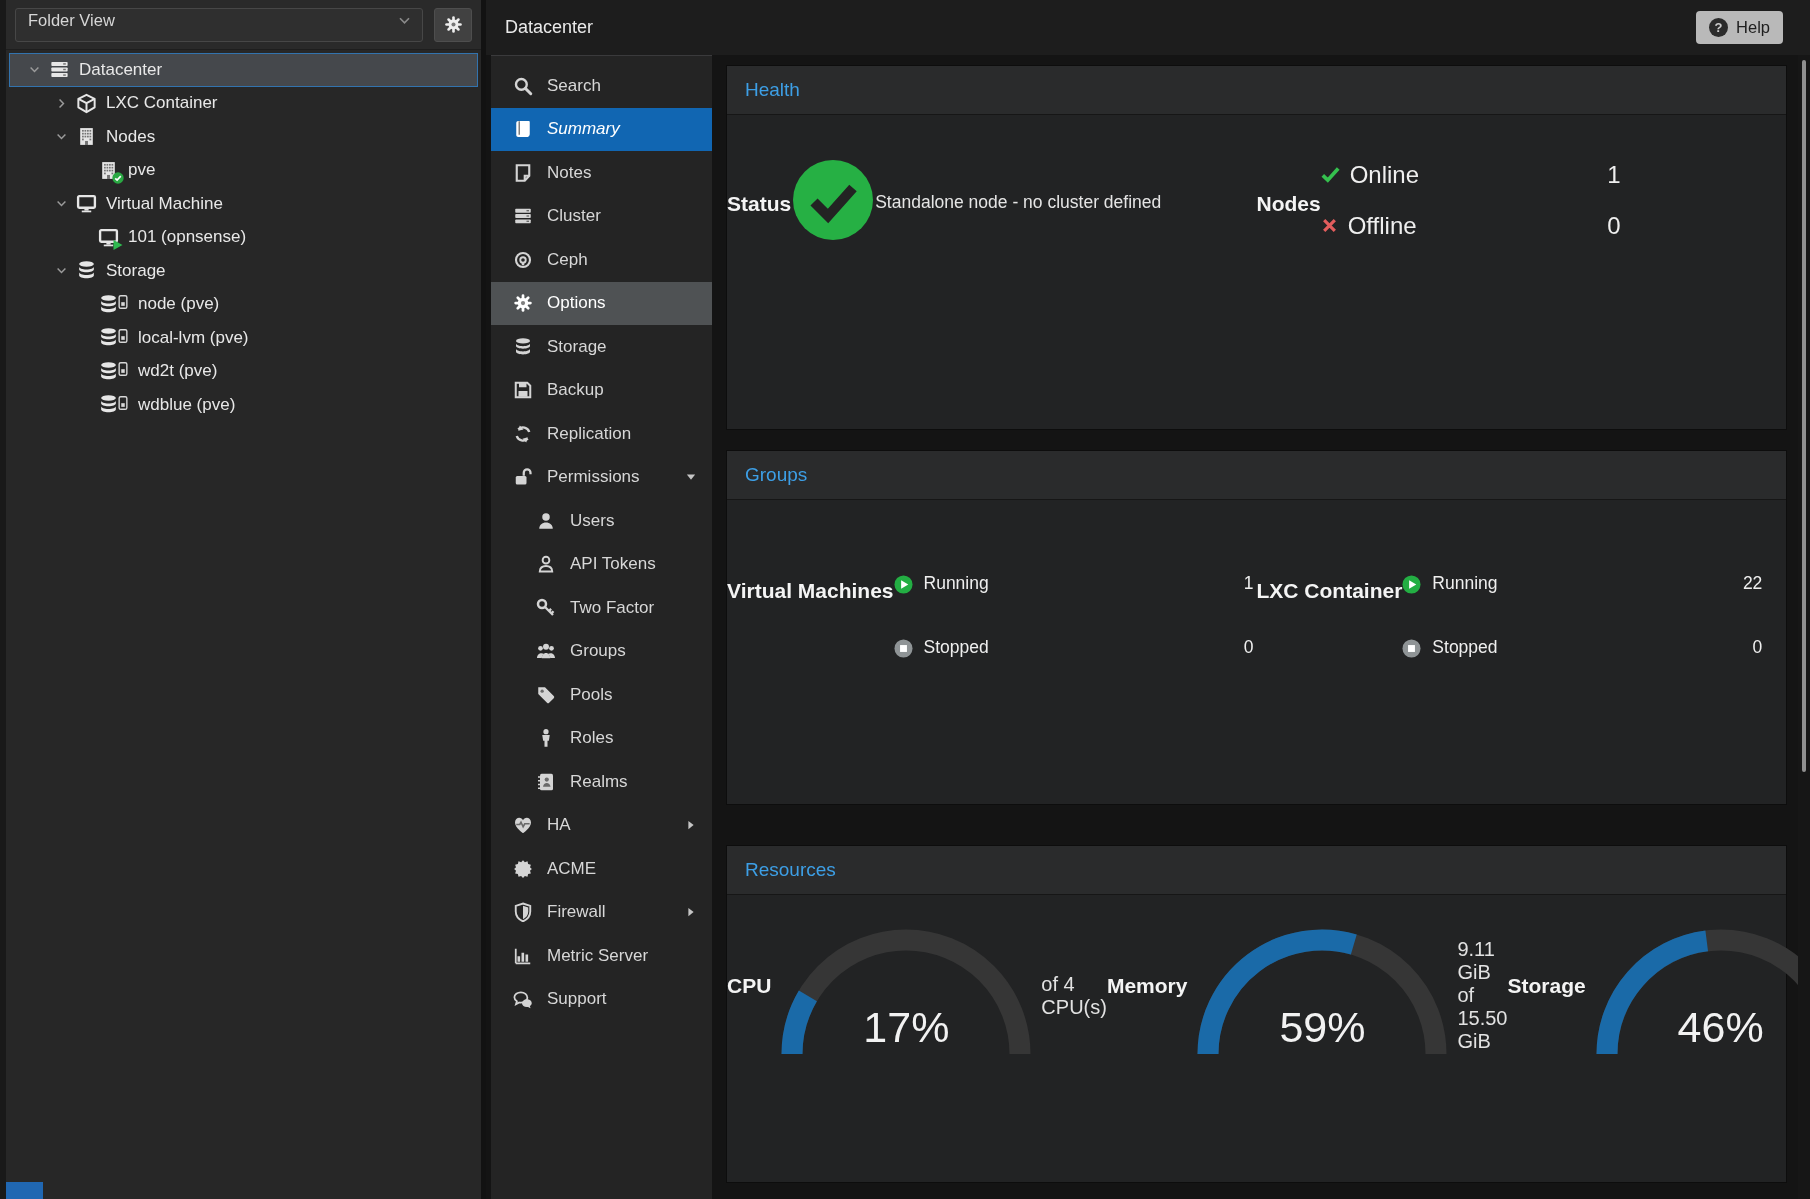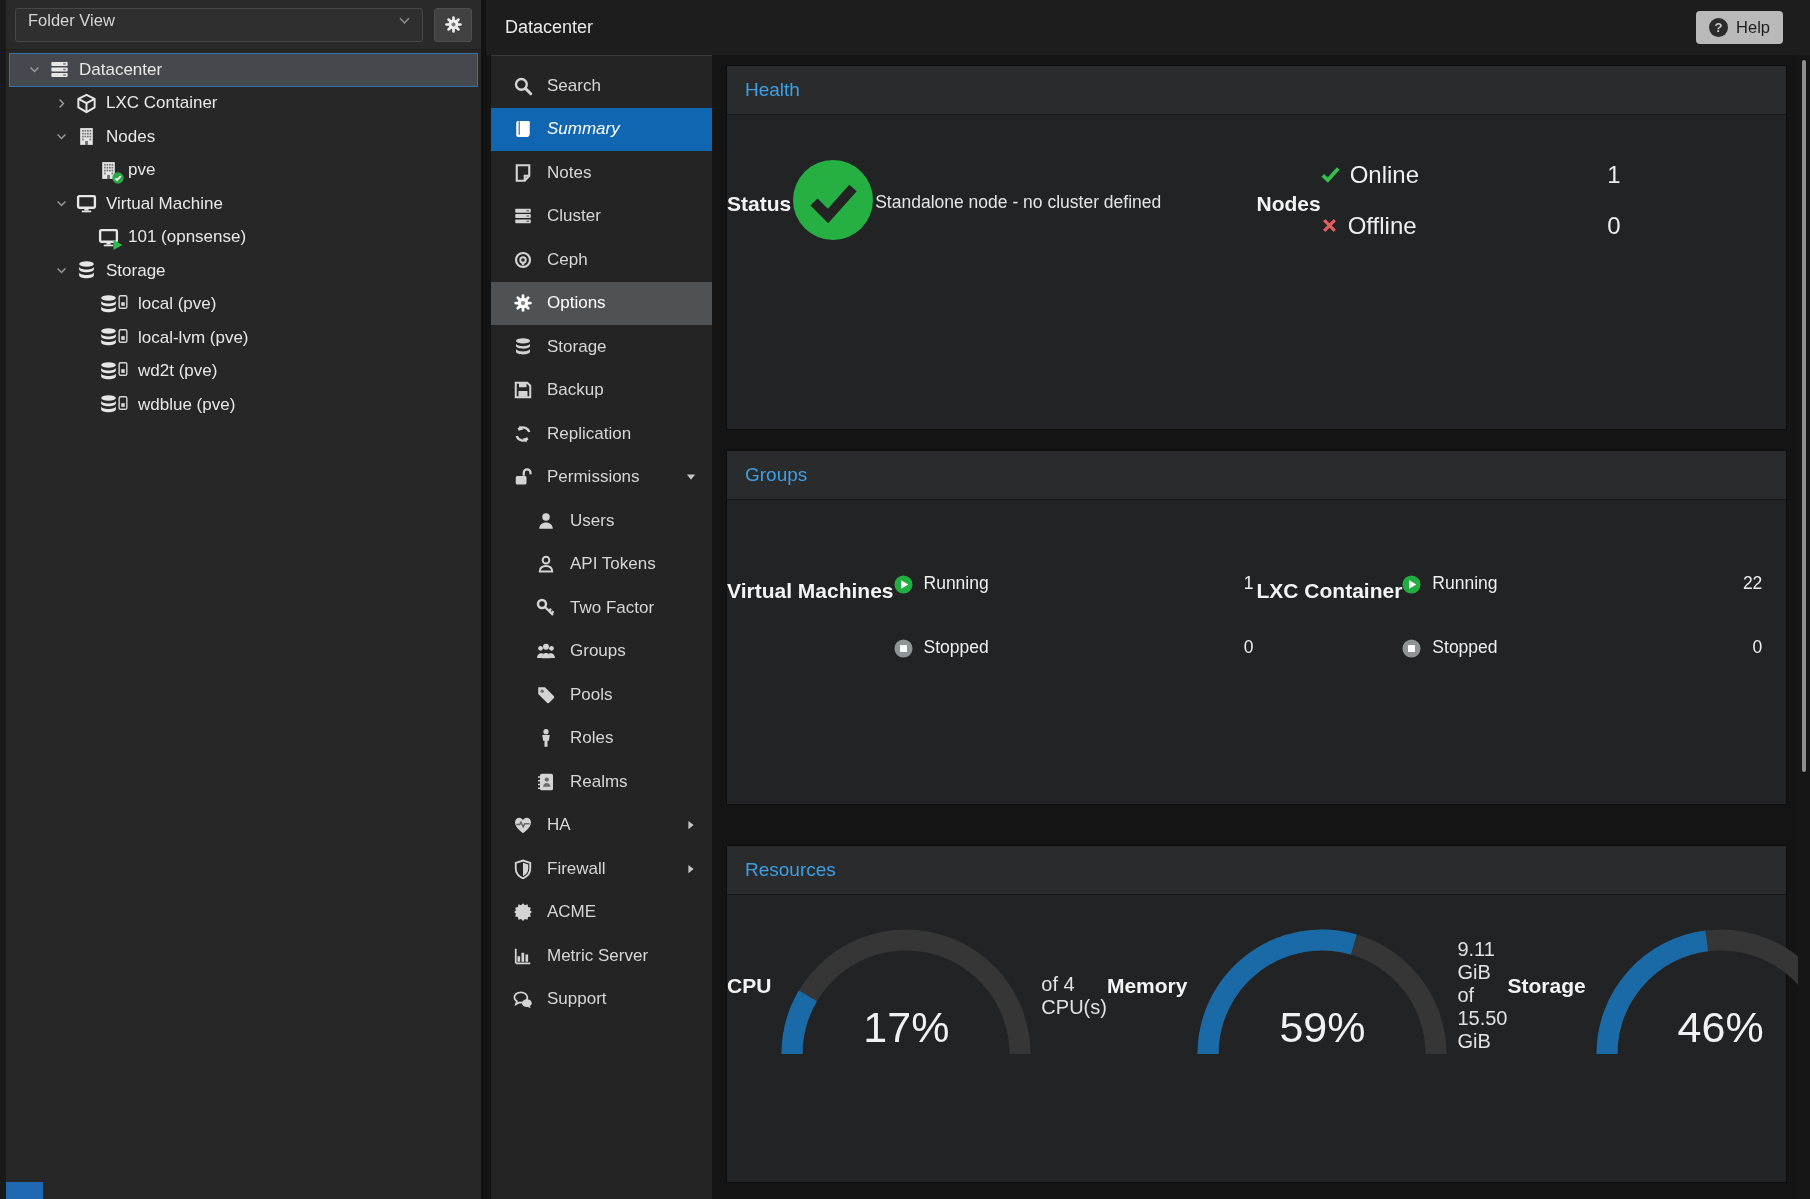--- a/index.html
+++ b/index.html
@@ -268,21 +268,21 @@
                 <path d="M2.4 9.4c0 1.16 2.5 2.1 5.6 2.1s5.6-.94 5.6-2.1v2.4c0 1.16-2.5 2.1-5.6 2.1s-5.6-.94-5.6-2.1z"></path>
               </g>
             </svg>
             <span class="drv">
               <svg viewBox="0 0 16 16" width="14" height="14">
                 <rect x="3.6" y="0.9" width="8.8" height="14.2" rx="1.8" fill="none" stroke="#d8d8d8" stroke-width="1.6"></rect>
                 <rect x="6" y="8.2" width="4" height="4.2" fill="#d8d8d8"></rect>
               </svg>
             </span>
           </span>
-          <span>local (pve)</span>
+          <span>node (pve)</span>
         </div>
         <div class="trow lv2">
           <span class="ticon wdrv">
             <svg viewBox="0 0 16 16" width="21" height="21">
               <g fill="currentColor">
                 <ellipse cx="8" cy="3.1" rx="5.6" ry="2.1"></ellipse>
                 <path d="M2.4 5.2c0 1.16 2.5 2.1 5.6 2.1s5.6-.94 5.6-2.1v2c0 1.16-2.5 2.1-5.6 2.1s-5.6-.94-5.6-2.1z"></path>
                 <path d="M2.4 9.4c0 1.16 2.5 2.1 5.6 2.1s5.6-.94 5.6-2.1v2.4c0 1.16-2.5 2.1-5.6 2.1s-5.6-.94-5.6-2.1z"></path>
               </g>
             </svg>
@@ -541,38 +541,38 @@
           <span>HA</span>
           <span class="mcaret">
             <svg viewBox="0 0 16 16" width="12" height="12">
               <path d="M4.5 2.5L11.5 8l-7 5.5z" fill="currentColor"></path>
             </svg>
           </span>
         </div>
         <div class="mitem">
           <span class="micon">
             <svg viewBox="0 0 16 16" width="20" height="20">
+              <path d="M8 .9l1.5 1.6 2.1-.7.5 2.2 2.2.5-.7 2.1L15.1 8l-1.5 1.4.7 2.1-2.2.5-.5 2.2-2.1-.7L8 15.1l-1.5-1.6-2.1.7-.5-2.2-2.2-.5.7-2.1L.9 8l1.5-1.4-.7-2.1 2.2-.5.5-2.2 2.1.7z" fill="currentColor"></path>
+            </svg>
+          </span>
+          <span>ACME</span>
+        </div>
+        <div class="mitem">
+          <span class="micon">
+            <svg viewBox="0 0 16 16" width="20" height="20">
               <path d="M8 1.2L13.8 3.1v4.5c0 3.9-2.6 6.4-5.8 7.9C4.8 14 2.2 11.5 2.2 7.6V3.1z" fill="none" stroke="currentColor" stroke-width="1.5"></path>
               <path d="M8 2.9v10.9c2.5-1.3 4.2-3.3 4.2-6.2V4.3z" fill="currentColor"></path>
             </svg>
           </span>
           <span>Firewall</span>
           <span class="mcaret">
             <svg viewBox="0 0 16 16" width="12" height="12">
               <path d="M4.5 2.5L11.5 8l-7 5.5z" fill="currentColor"></path>
             </svg>
           </span>
-        </div>
-        <div class="mitem">
-          <span class="micon">
-            <svg viewBox="0 0 16 16" width="20" height="20">
-              <path d="M8 .9l1.5 1.6 2.1-.7.5 2.2 2.2.5-.7 2.1L15.1 8l-1.5 1.4.7 2.1-2.2.5-.5 2.2-2.1-.7L8 15.1l-1.5-1.6-2.1.7-.5-2.2-2.2-.5.7-2.1L.9 8l1.5-1.4-.7-2.1 2.2-.5.5-2.2 2.1.7z" fill="currentColor"></path>
-            </svg>
-          </span>
-          <span>ACME</span>
         </div>
         <div class="mitem">
           <span class="micon">
             <svg viewBox="0 0 16 16" width="20" height="20">
               <path d="M2.2 13.8h11.6M2.2 2.2v11.6" stroke="currentColor" stroke-width="1.4"></path>
               <rect x="3.6" y="8.2" width="2.1" height="4.4" fill="currentColor"></rect>
               <rect x="6.8" y="5.4" width="2.1" height="7.2" fill="currentColor"></rect>
               <rect x="10" y="6.8" width="2.1" height="5.8" fill="currentColor"></rect>
             </svg>
           </span>

